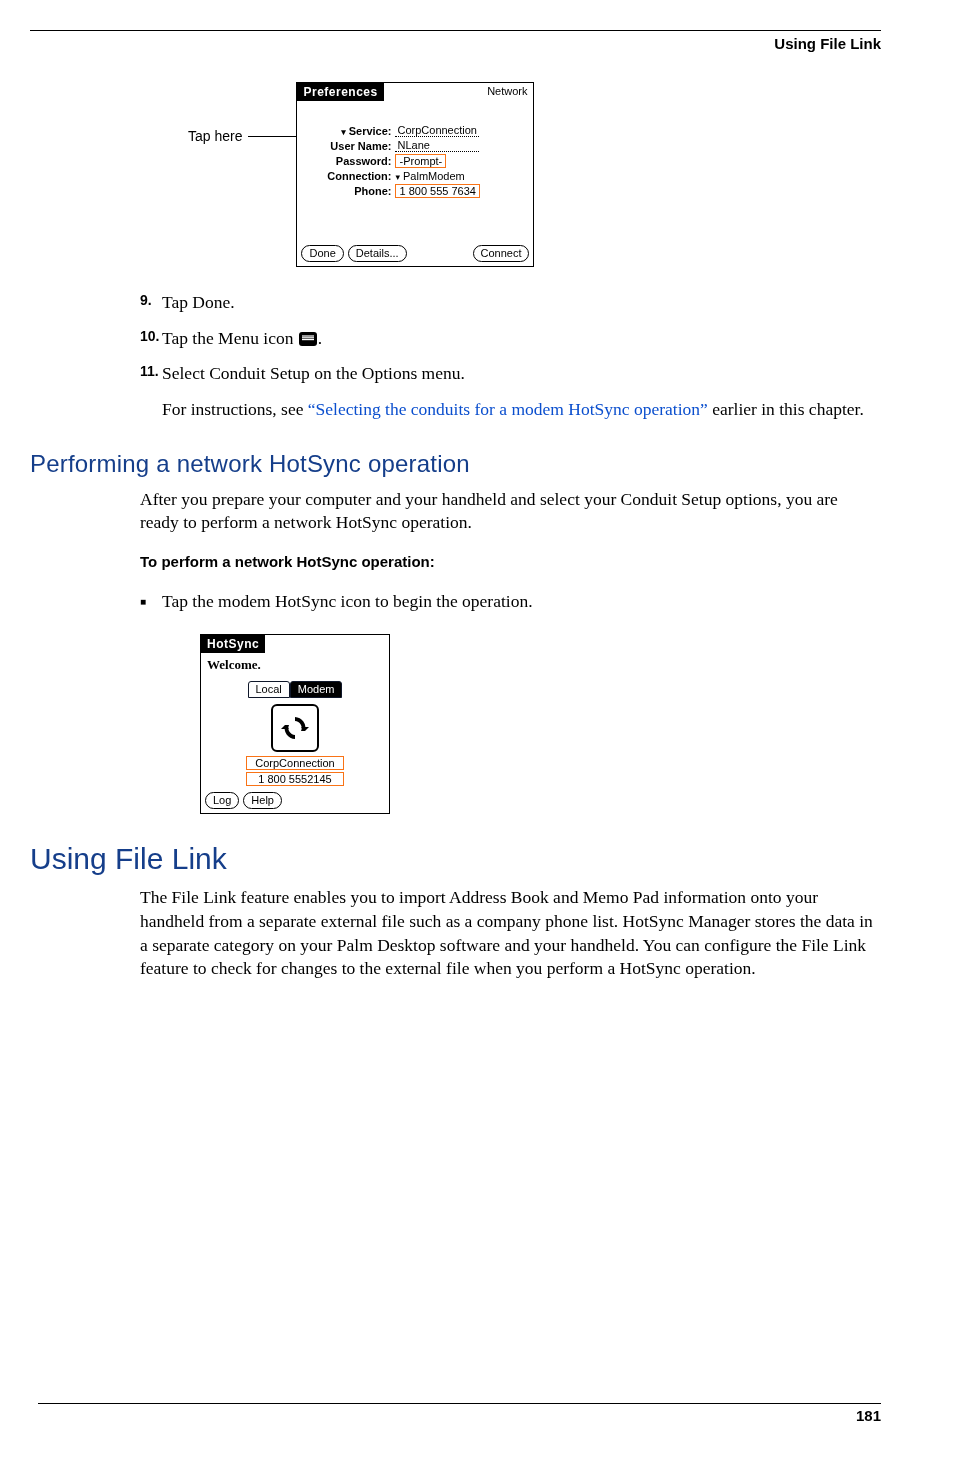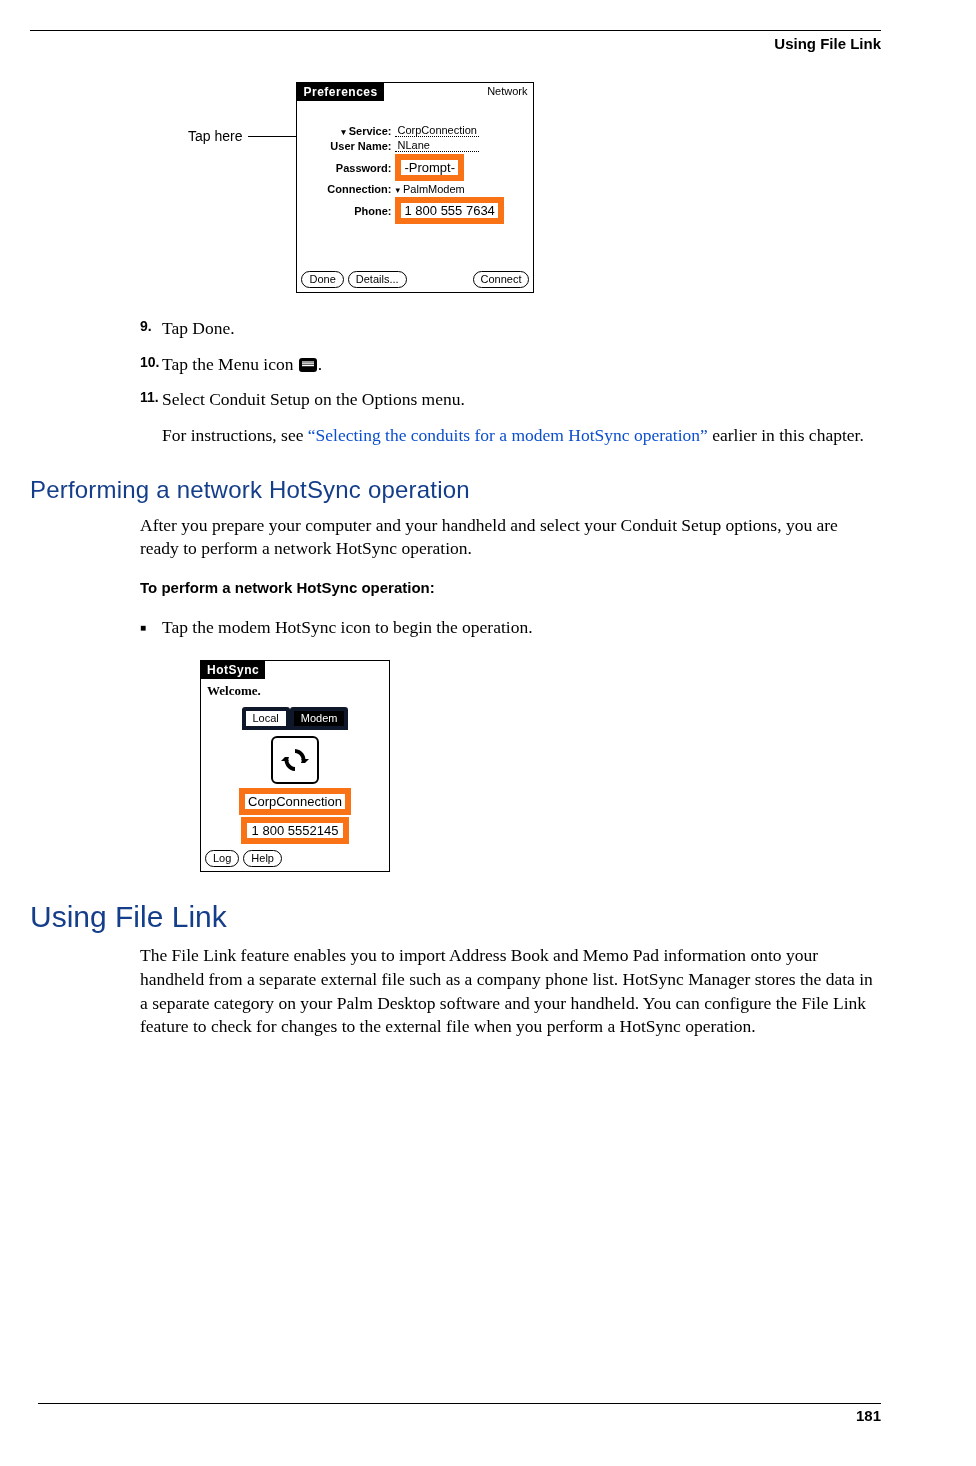--- a/index.html
+++ b/index.html
@@ -113,23 +113,23 @@
     padding-right: 4px;
     font-size: 11px;
   }
   .dotted-field {
     border-bottom: 1px dotted #000;
     min-width: 80px;
     padding: 0 2px;
     font-size: 11px;
   }
   .boxed-field {
-    border: 6px solid #f97316;
+    border: 1px solid #f97316;
     padding: 0 3px;
-    font-size: 13px;
+    font-size: 11px;
   }
   .palm-btn-row {
     display: flex;
     gap: 4px;
     padding: 6px 4px 4px 4px;
     margin-top: 40px;
   }
   .palm-btn {
     border: 1px solid #000;
     border-radius: 9px;
@@ -197,21 +197,21 @@
     font-size: 13px;
     padding: 2px 6px;
   }
   .hs-tabs {
     display: flex;
     justify-content: center;
     gap: 0;
     margin-top: 6px;
   }
   .hs-tab {
-    border: 4px solid #0f172a;
+    border: 1px solid #0f172a;
     font-size: 11px;
     padding: 0 7px;
     line-height: 15px;
     border-radius: 3px 3px 0 0;
   }
   .hs-tab.active {
     background: #000;
     color: #fff;
   }
   .hs-icon-wrap {

